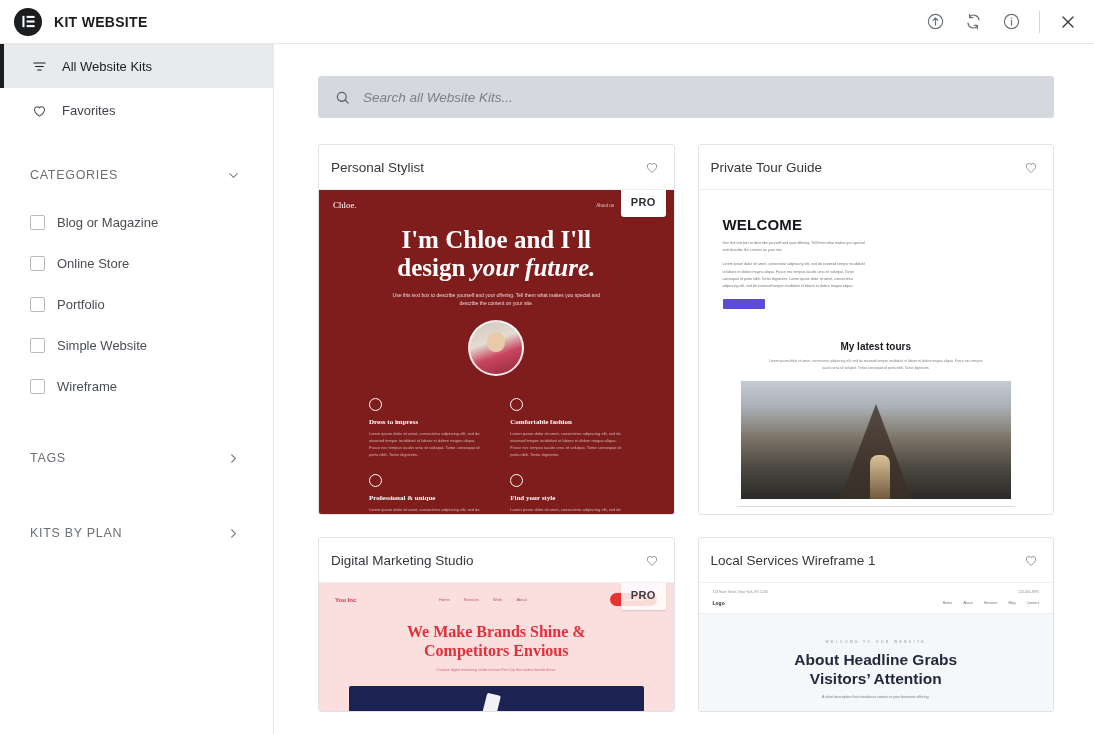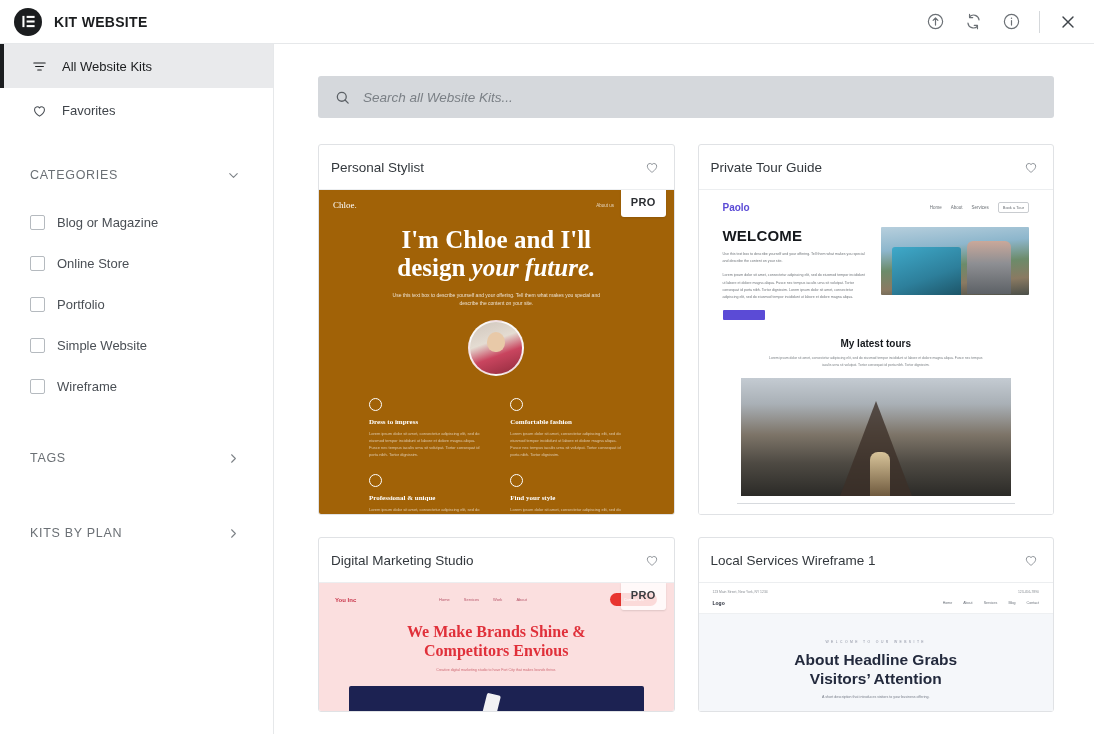--- a/index.html
+++ b/index.html
@@ -122,21 +122,21 @@
 
   .pro-badge {
     position: absolute; top: 0px; right: 8px; z-index: 6;
     background: #fff; color: #2c2f33; font-size: 11px; font-weight: bold;
     padding: 6px 10px 9px; border-radius: 0 0 3px 3px; letter-spacing: .3px;
     box-shadow: 0 1px 2px rgba(0,0,0,.12);
   }
   .pro-badge.ghost { background: rgba(255,255,255,.82); color:#3a3d41; }
 
   
-  .k1 { background: #a16207; width: 100%; height: 100%; position: relative; font-family: "Liberation Serif", serif; }
+  .k1 { background: #7f1d1d; width: 100%; height: 100%; position: relative; font-family: "Liberation Serif", serif; }
   .k1-nav { display: flex; align-items: center; justify-content: space-between; padding: 10px 14px 0; }
   .k1-logo { color: #fff; font-size: 9px; font-family: "Liberation Serif", serif; }
   .k1-links { display: flex; gap: 9px; }
   .k1-links span { color: rgba(255,255,255,.72); font-size: 4.5px; font-family: "Liberation Sans", sans-serif; }
   .k1-hero { text-align: center; margin-top: 16px; padding: 0 30px; }
   .k1-h1 { color: #fff; font-size: 25px; line-height: 1.13; font-family: Liberation Serif, serif; font-weight: bold; }
   .k1-h1 em { font-style: italic; }
   .k1-sub { color: rgba(255,255,255,.82); font-size: 5px; line-height: 1.7; margin-top: 8px; font-family: "Liberation Sans", sans-serif; padding: 0 42px;}
   .k1-avatar {
     width: 56px; height: 56px; border-radius: 50%; margin: 12px auto 0;
@@ -153,21 +153,21 @@
   .k1-feat h4 { color: #fff; font-size: 7px; margin-top: 7px; font-family: "Liberation Serif", serif; }
   .k1-feat p { color: rgba(255,255,255,.62); font-size: 4px; line-height: 1.75; margin-top: 4px; font-family: "Liberation Sans", sans-serif; }
 
   
   .k2 { background: #fff; width: 100%; height: 100%; position: relative; padding: 12px 24px 0; }
   .k2-nav { display: flex; align-items: center; justify-content: space-between; }
   .k2-logo { color: #5b4bd6; font-size: 10px; font-weight: bold; }
   .k2-links { display: flex; gap: 9px; align-items: center; }
   .k2-links span { color: #6b7075; font-size: 4.5px; }
   .k2-links .btn { border: 1px solid #c9ccd0; border-radius: 2px; padding: 2px 4px; font-size: 4px; }
-  .k2-hero { display: flex; gap: 14px; margin-top: 14px; }
+  .k2-hero { display: flex; gap: 14px; margin-top: 14px; flex-direction: column; }
   .k2-left { width: 47%; }
   .k2-h1 { font-size: 15px; font-weight: bold; color: #15181c; letter-spacing: .2px; }
   .k2-p { font-size: 3.6px; line-height: 2; color: #70757a; margin-top: 7px; }
   .k2-cta { margin-top: 9px; width: 42px; height: 10px; background: #5b4bd6; border-radius: 1px; }
   .k2-img {
     flex: 1; height: 68px; border-radius: 1px;
     background: linear-gradient(175deg, #b7cfdd 0%, #8db6cc 30%, #6c8b6a 55%, #8a7a62 78%, #4b4f49 100%);
     position: relative; overflow: hidden;
   }
   .k2-img::before {
@@ -436,29 +436,20 @@
           <div class="card-head">
             <span class="card-title">Private Tour Guide</span>
             <span class="heart">
               <svg width="16" height="16" viewBox="0 0 24 24" fill="none" stroke="currentColor" stroke-width="1.5">
                 <path d="M12 20s-7-4.6-7-9.2A3.9 3.9 0 0 1 12 8.3a3.9 3.9 0 0 1 7 2.5C19 15.4 12 20 12 20z"></path>
               </svg>
             </span>
           </div>
           <div class="card-body">
             <div class="k2 preview">
-              <div class="k2-nav">
-                <div class="k2-logo">Paolo</div>
-                <div class="k2-links">
-                  <span>Home</span>
-                  <span>About</span>
-                  <span>Services</span>
-                  <span class="btn">Book a Tour</span>
-                </div>
-              </div>
               <div class="k2-hero">
                 <div class="k2-left">
                   <div class="k2-h1">WELCOME</div>
                   <div class="k2-p">Use this text box to describe yourself and your offering. Tell them what makes you special and describe the content on your site.</div>
                   <div class="k2-p">Lorem ipsum dolor sit amet, consectetur adipiscing elit, sed do eiusmod tempor incididunt ut labore et dolore magna aliqua. Fusce nec tempus iaculis urna sit volutpat. Tortor consequat id porta nibh. Tortor dignissim. Lorem ipsum dolor sit amet, consectetur adipiscing elit, sed do eiusmod tempor incididunt ut labore et dolore magna aliqua.</div>
                   <div class="k2-cta"></div>
                 </div>
                 <div class="k2-img"></div>
               </div>
               <div class="k2-sec">

